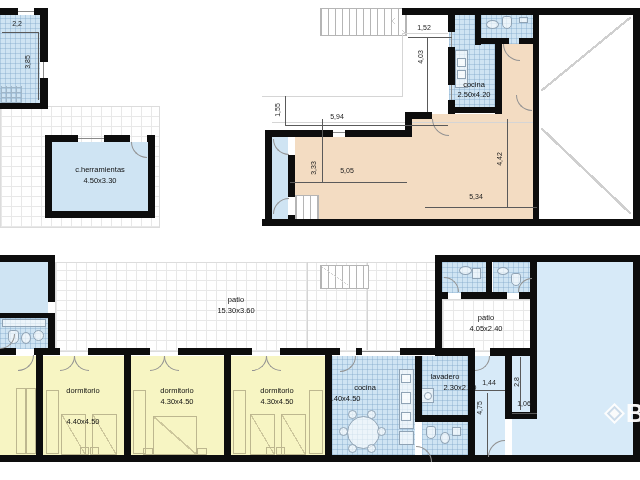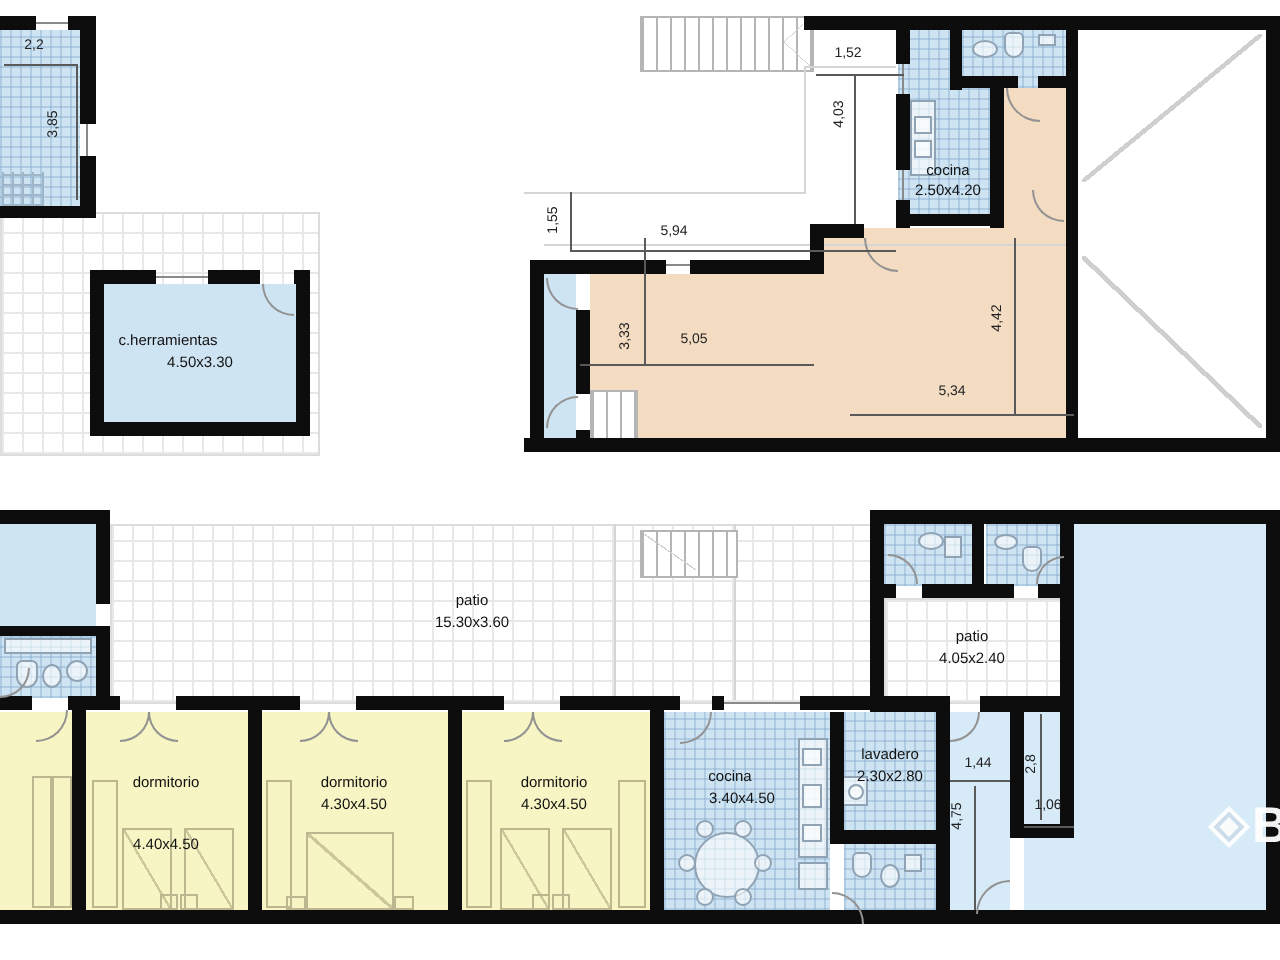--- a/index.html
+++ b/index.html
@@ -141,21 +141,21 @@
     <div class="dimv" style="left:27px;top:62px">3,85</div>
     <div class="dim" style="left:424px;top:27px">1,52</div>
     <div class="dimv" style="left:420px;top:57px">4,03</div>
     <div class="dim" style="left:337px;top:116px">5,94</div>
     <div class="dimv" style="left:277px;top:110px">1,55</div>
     <div class="dimv" style="left:313px;top:168px">3,33</div>
     <div class="dim" style="left:347px;top:170px">5,05</div>
     <div class="dimv" style="left:499px;top:159px">4,42</div>
     <div class="dim" style="left:476px;top:196px">5,34</div>
 
-    <div class="lbl" style="left:84px;top:170px">c.herramientas</div>
+    <div class="lbl" style="left:100px;top:170px">c.herramientas</div>
     <div class="lbl" style="left:100px;top:181px">4.50x3.30</div>
     <div class="lbl" style="left:474px;top:85px">cocina</div>
     <div class="lbl" style="left:474px;top:95px">2.50x4.20</div>
   </div>
 
   <div class="abs" style="inset:0">
 
     <div class="pg" style="left:55px;top:262px;width:380px;height:88px"></div>
     <div class="b" style="left:0px;top:262px;width:48px;height:53px"></div>
     <div class="bg" style="left:0px;top:318px;width:48px;height:31px"></div>
@@ -286,20 +286,20 @@
     <div class="lbl" style="left:236px;top:311px">15.30x3.60</div>
     <div class="lbl" style="left:486px;top:318px">patio</div>
     <div class="lbl" style="left:486px;top:329px">4.05x2.40</div>
     <div class="lbl" style="left:83px;top:391px">dormitorio</div>
     <div class="lbl" style="left:83px;top:422px">4.40x4.50</div>
     <div class="lbl" style="left:177px;top:391px">dormitorio</div>
     <div class="lbl" style="left:177px;top:402px">4.30x4.50</div>
     <div class="lbl" style="left:277px;top:391px">dormitorio</div>
     <div class="lbl" style="left:277px;top:402px">4.30x4.50</div>
     <div class="lbl" style="left:365px;top:388px">cocina</div>
-    <div class="lbl" style="left:371px;top:399px">3.40x4.50</div>
+    <div class="lbl" style="left:344px;top:399px">3.40x4.50</div>
     <div class="lbl" style="left:445px;top:377px">lavadero</div>
-    <div class="lbl" style="left:445px;top:388px">2.30x2.80</div>
+    <div class="lbl" style="left:460px;top:388px">2.30x2.80</div>
 
     <div class="wm-d" style="left:607px;top:406px"></div>
     <div class="wm-b" style="left:626px;top:401px">B</div>
   </div>
 </div>
 
 </body></html>

